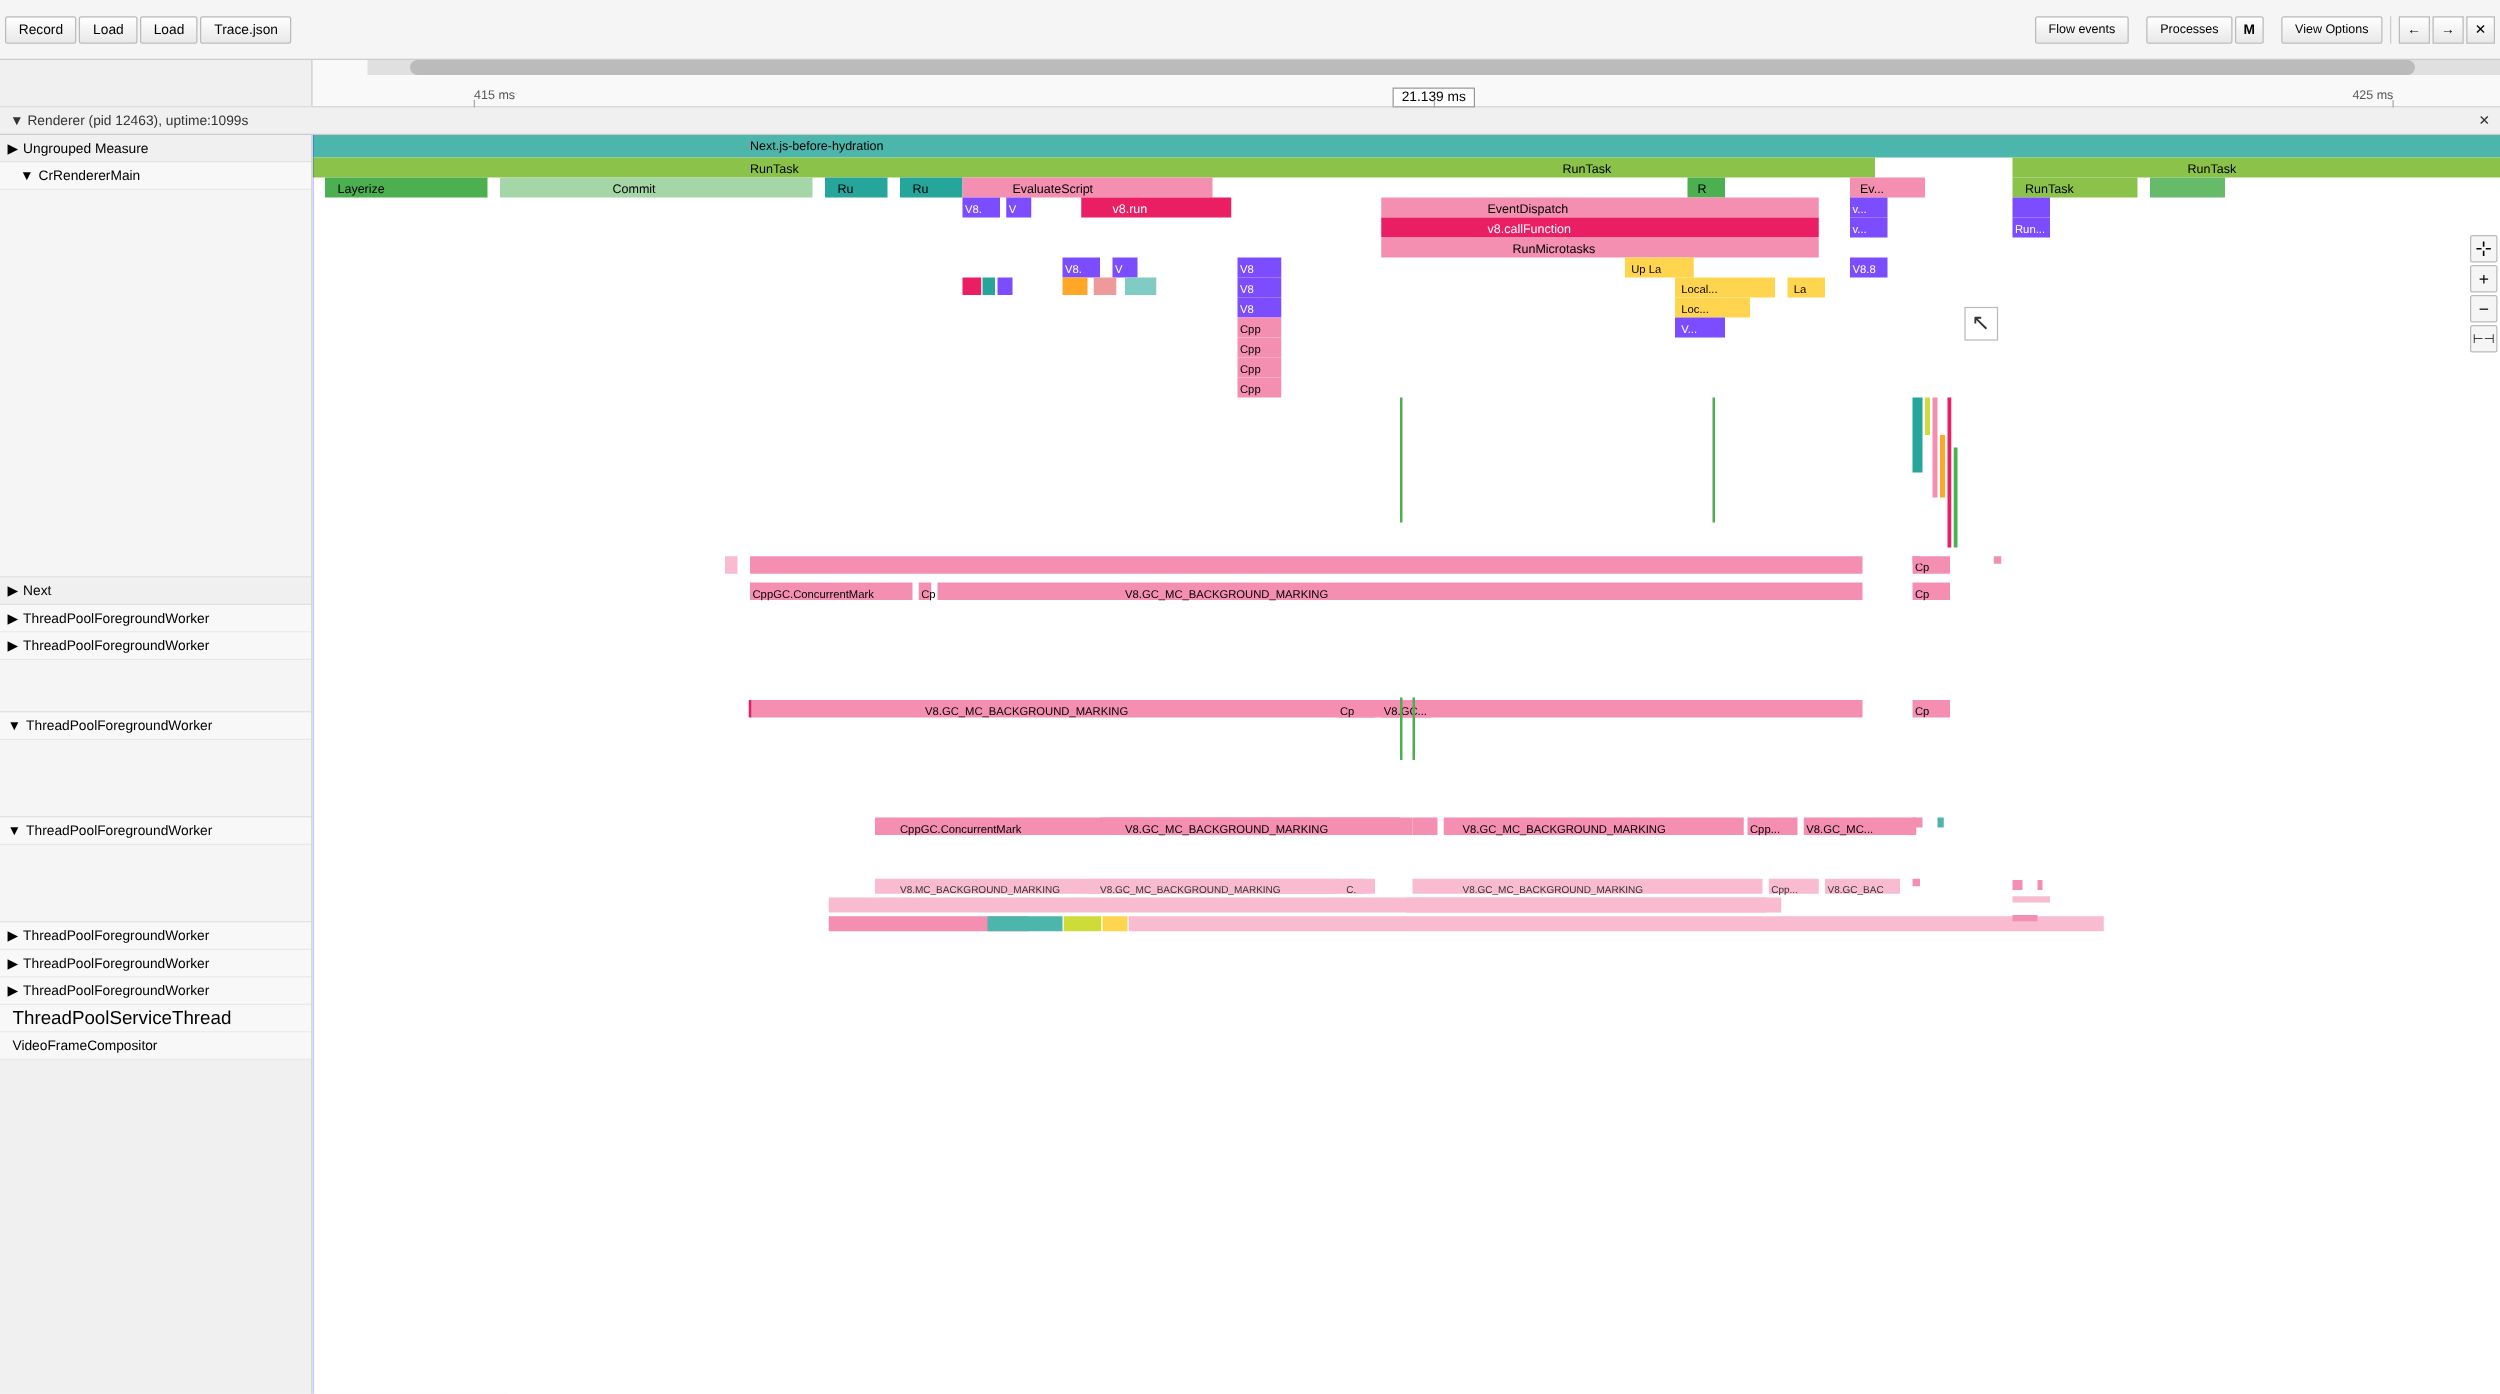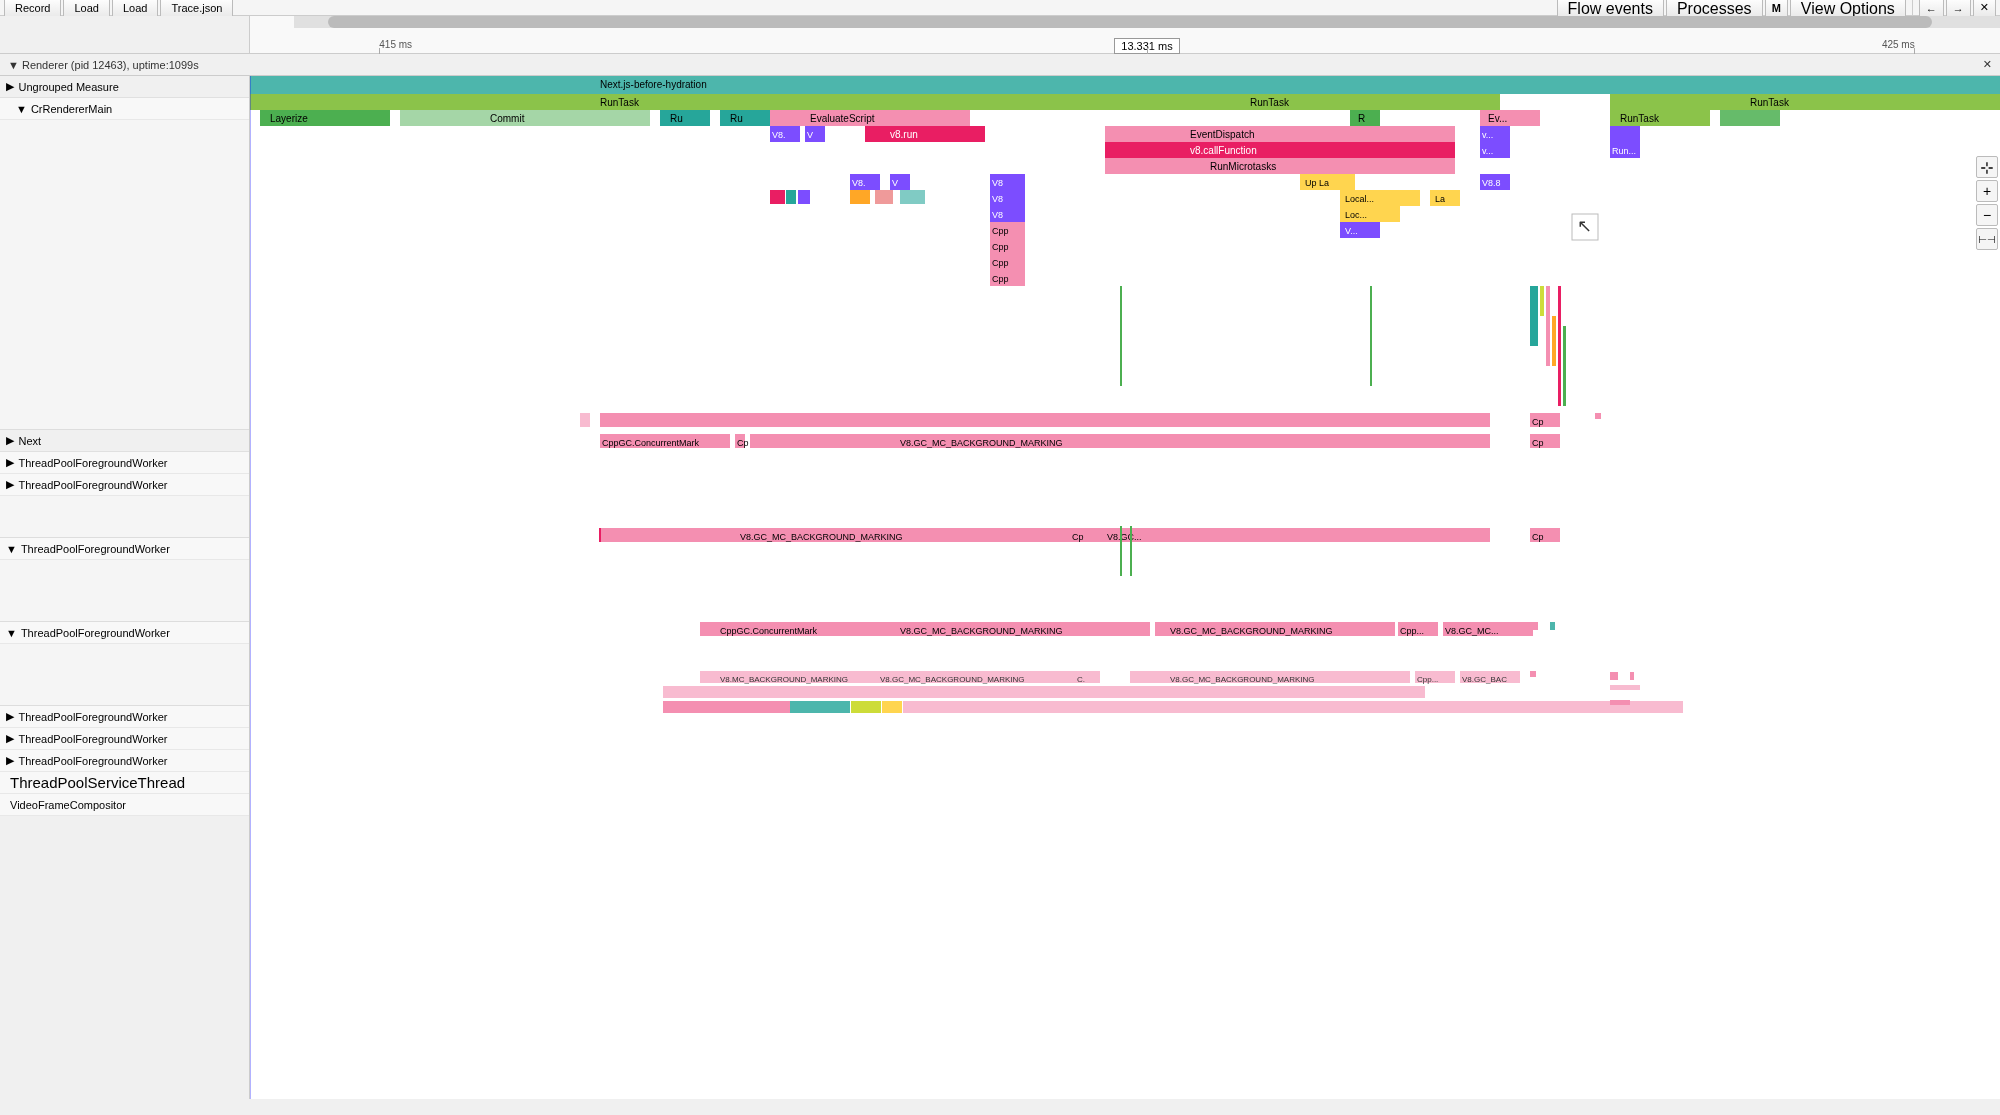--- a/index.html
+++ b/index.html
@@ -2,21 +2,21 @@
 <html><head>
   <meta charset="utf-8">
   <style>
     * { box-sizing: border-box; margin: 0; padding: 0; }
     body { font-family: -apple-system, BlinkMacSystemFont, 'Segoe UI', sans-serif; font-size: 11px; background: #f0f0f0; overflow: hidden; width: 2000px; height: 1115px; }
 
     
     #toolbar {
       display: flex;
       align-items: center;
-      height: 16px;
+      height: 48px;
       background: #f5f5f5;
       border-bottom: 1px solid #ccc;
       padding: 0 4px;
       gap: 2px;
     }
     .toolbar-btn {
       padding: 2px 10px;
       height: 22px;
       border: 1px solid #bbb;
       background: linear-gradient(to bottom, #fff, #e8e8e8);
@@ -26,22 +26,23 @@
     }
     .toolbar-separator { width: 1px; background: #ccc; height: 22px; margin: 0 4px; }
     .toolbar-spacer { flex: 1; }
     .toolbar-right { display: flex; align-items: center; gap: 2px; }
     .toolbar-btn-right {
       padding: 2px 10px;
       height: 22px;
       border: 1px solid #bbb;
       background: linear-gradient(to bottom, #fff, #e8e8e8);
       cursor: pointer;
-      font-size: 16px;
+      font-size: 10px;
       border-radius: 2px;
+      margin-left: 12px;
     }
     .m-btn {
       padding: 2px 6px;
       height: 22px;
       border: 1px solid #bbb;
       background: linear-gradient(to bottom, #fff, #e8e8e8);
       cursor: pointer;
       font-size: 11px;
       border-radius: 2px;
       font-weight: bold;
@@ -155,21 +156,21 @@
       <div style="height:12px; background:#e0e0e0; position:relative;">
         <div style="position:absolute; height:12px; background:#bbb; border-radius:6px; left:2%; width:94%;"></div>
       </div>
 
       <div style="position:relative; height:26px; display:flex; align-items:flex-end; padding-bottom:4px;">
         <span style="position:absolute; left:5%; font-size:10px; color:#555;">415 ms</span>
         <span style="position:absolute; left:50%; transform:translateX(-50%); font-size:10px; color:#555;">420 ms</span>
         <span style="position:absolute; right:5%; font-size:10px; color:#555;">425 ms</span>
 
         <div style="position:absolute; left:50%; transform:translateX(-50%); bottom:0; width:200px; text-align:center;">
-          <div style="background:#fff; border:1px solid #999; padding:1px 6px; font-size:11px; display:inline-block;">13.331 ms</div>
+          <div style="background:#fff; border:1px solid #999; padding:1px 6px; font-size:11px; display:inline-block;">21.139 ms</div>
         </div>
 
         <div style="position:absolute; left:5%; bottom:0; width:1px; height:6px; background:#aaa;"></div>
         <div style="position:absolute; left:50%; bottom:0; width:1px; height:6px; background:#aaa;"></div>
         <div style="position:absolute; right:5%; bottom:0; width:1px; height:6px; background:#aaa;"></div>
       </div>
     </div>
   </div>
 
   <div id="info-bar">

